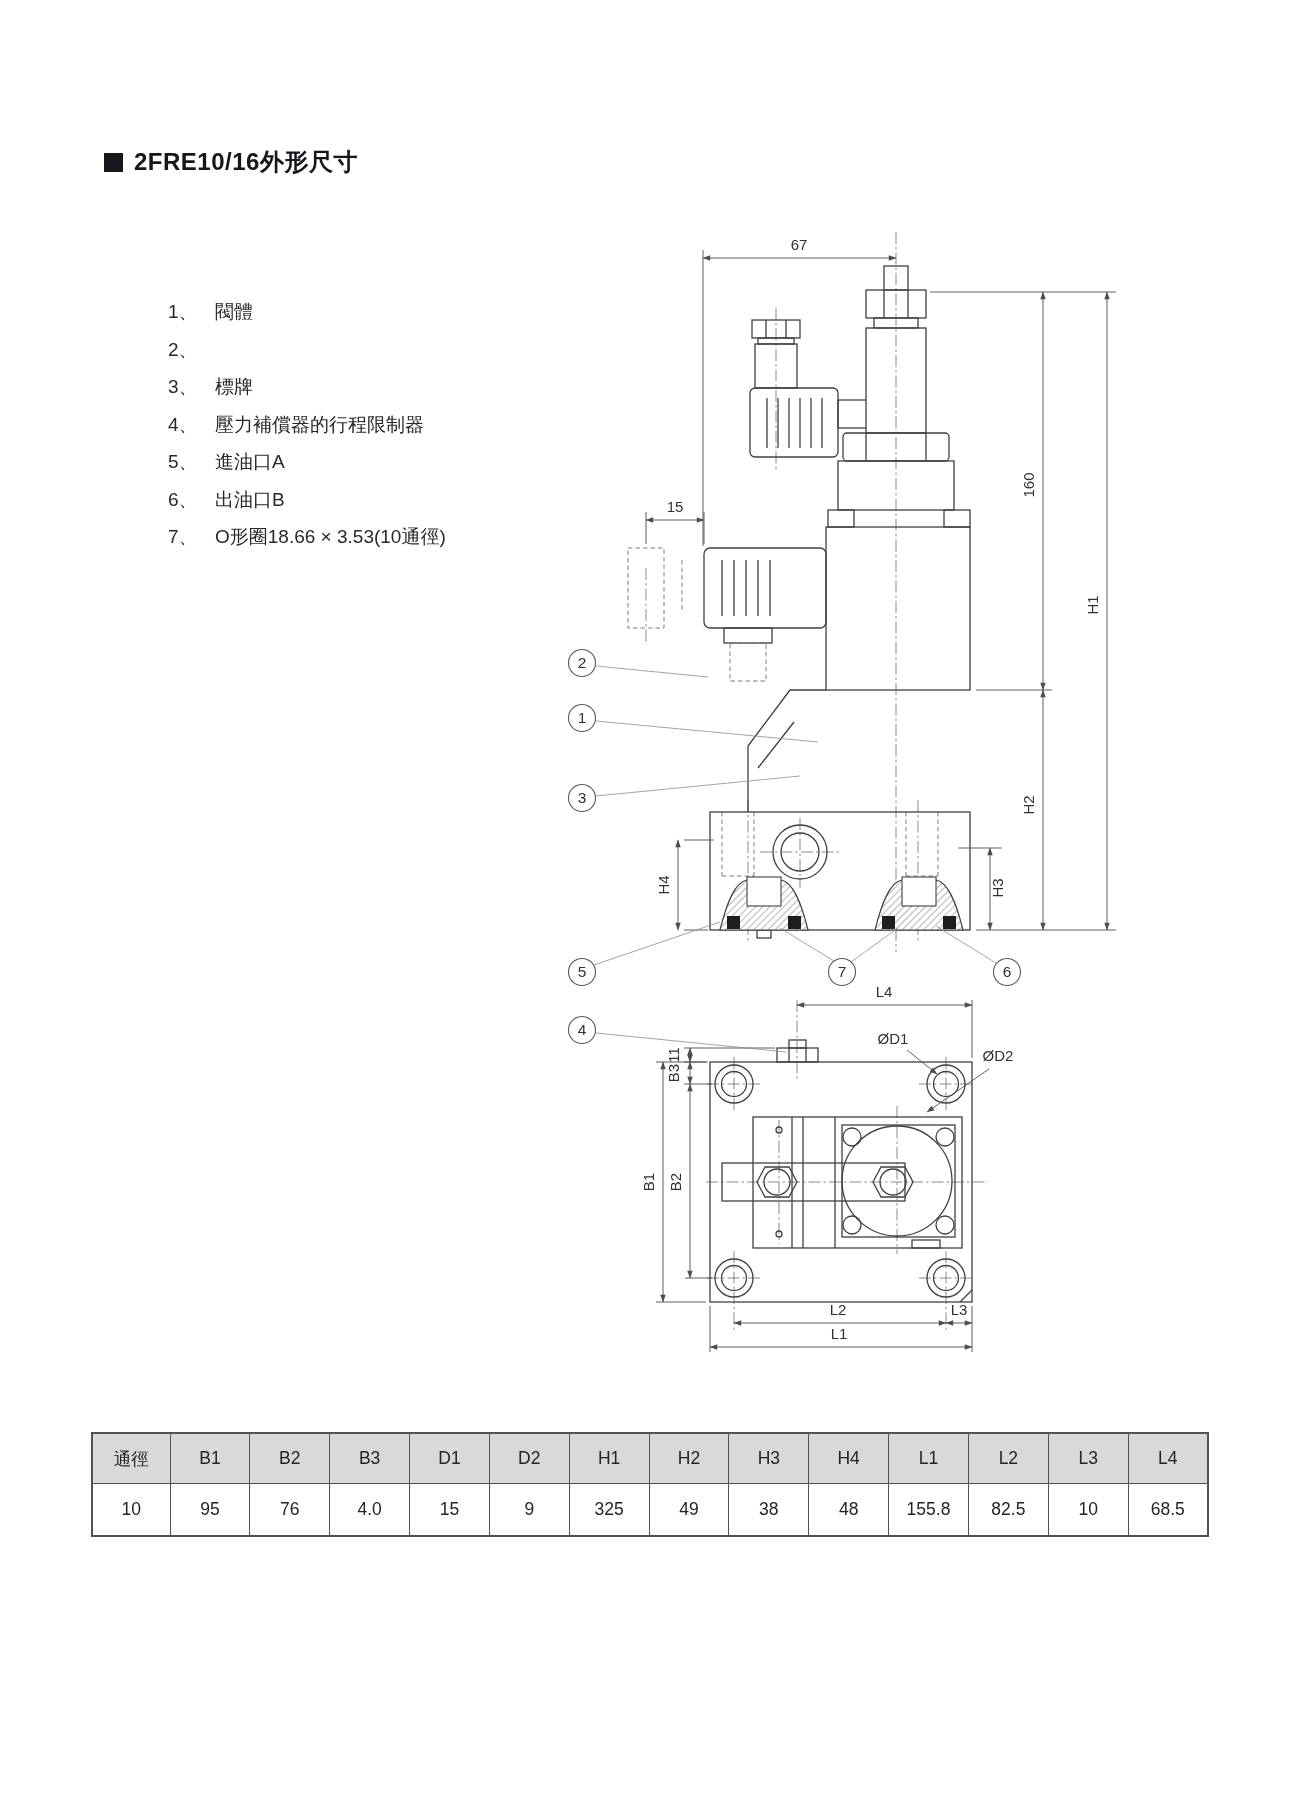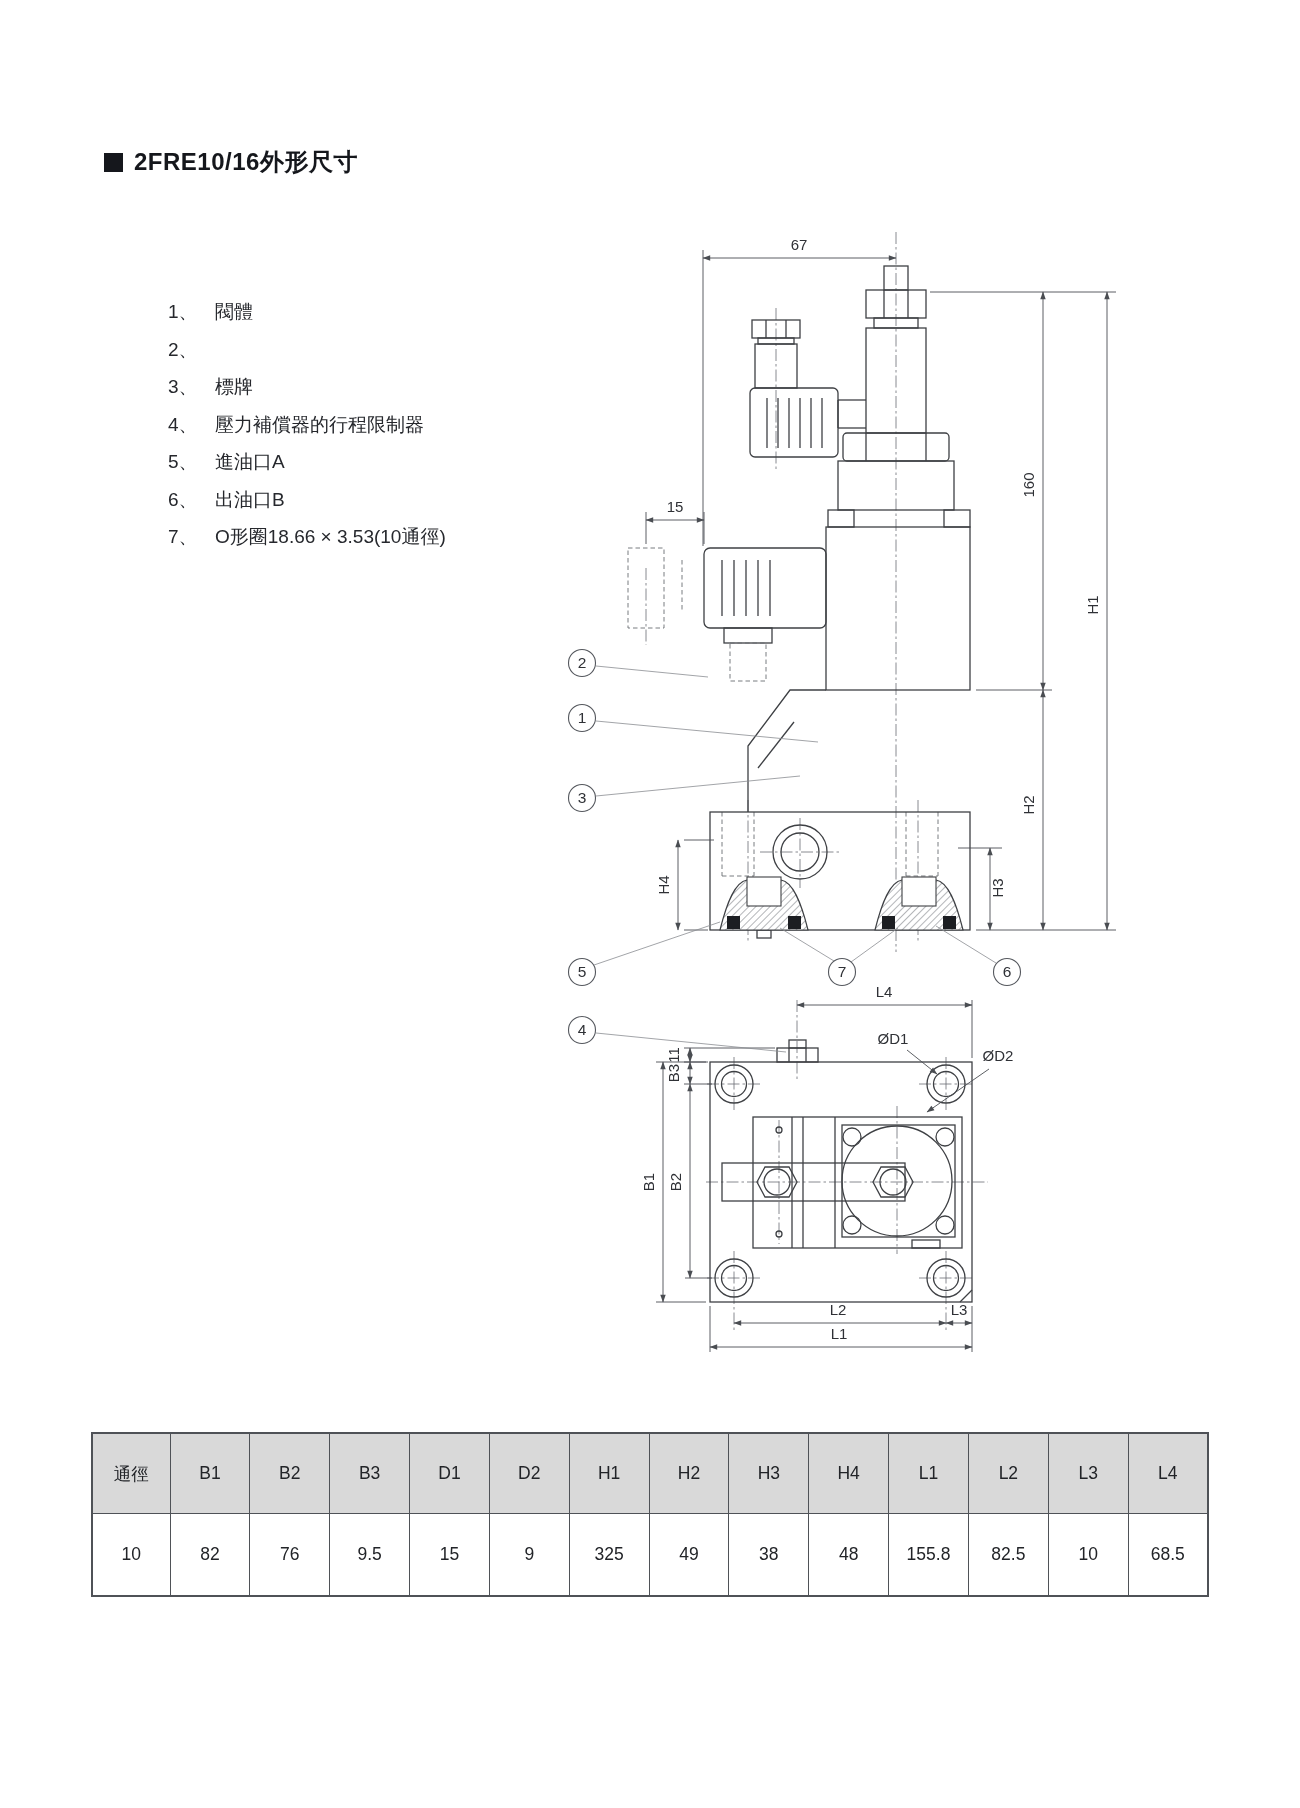--- a/index.html
+++ b/index.html
@@ -30,21 +30,21 @@
   .wh{fill:#ffffff;stroke:#3e4044;stroke-width:1.1px;}
   .bk{fill:#1c1e22;stroke:none;}
   .callout circle{fill:#ffffff;stroke:#55585e;stroke-width:1.1px;}
   .callout text{font-size:15.5px;fill:#2f3136;text-anchor:middle;}
   .leader{stroke:#8a8d92;stroke-width:.8px;fill:none;}
 
   
   .dim-table{position:absolute;left:91px;top:1432px;width:1118px;border-collapse:collapse;
              table-layout:fixed;font-size:17.5px;color:#222428;text-align:center;
              border:2px solid #4f5257;}
-  .dim-table th,.dim-table td{border:1px solid #4f5257;padding:16px;height:49px;font-weight:normal;}
+  .dim-table th,.dim-table td{border:1px solid #4f5257;padding:1px;height:49px;font-weight:normal;}
   .dim-table thead th{background:#d9d9d9;height:47px;}
 </style>
 </head>
 <body>
 
 <div class="page">
 
   <div class="title">
     <span class="sq"></span>
     <span>2FRE10/16外形尺寸</span>
@@ -360,23 +360,23 @@
         <th>H4</th>
         <th>L1</th>
         <th>L2</th>
         <th>L3</th>
         <th>L4</th>
       </tr>
     </thead>
     <tbody>
       <tr>
         <td>10</td>
-        <td>82</td>
+        <td>95</td>
         <td>76</td>
-        <td>9.5</td>
+        <td>4.0</td>
         <td>15</td>
         <td>9</td>
         <td>325</td>
         <td>49</td>
         <td>38</td>
         <td>48</td>
         <td>155.8</td>
         <td>82.5</td>
         <td>10</td>
         <td>68.5</td>

